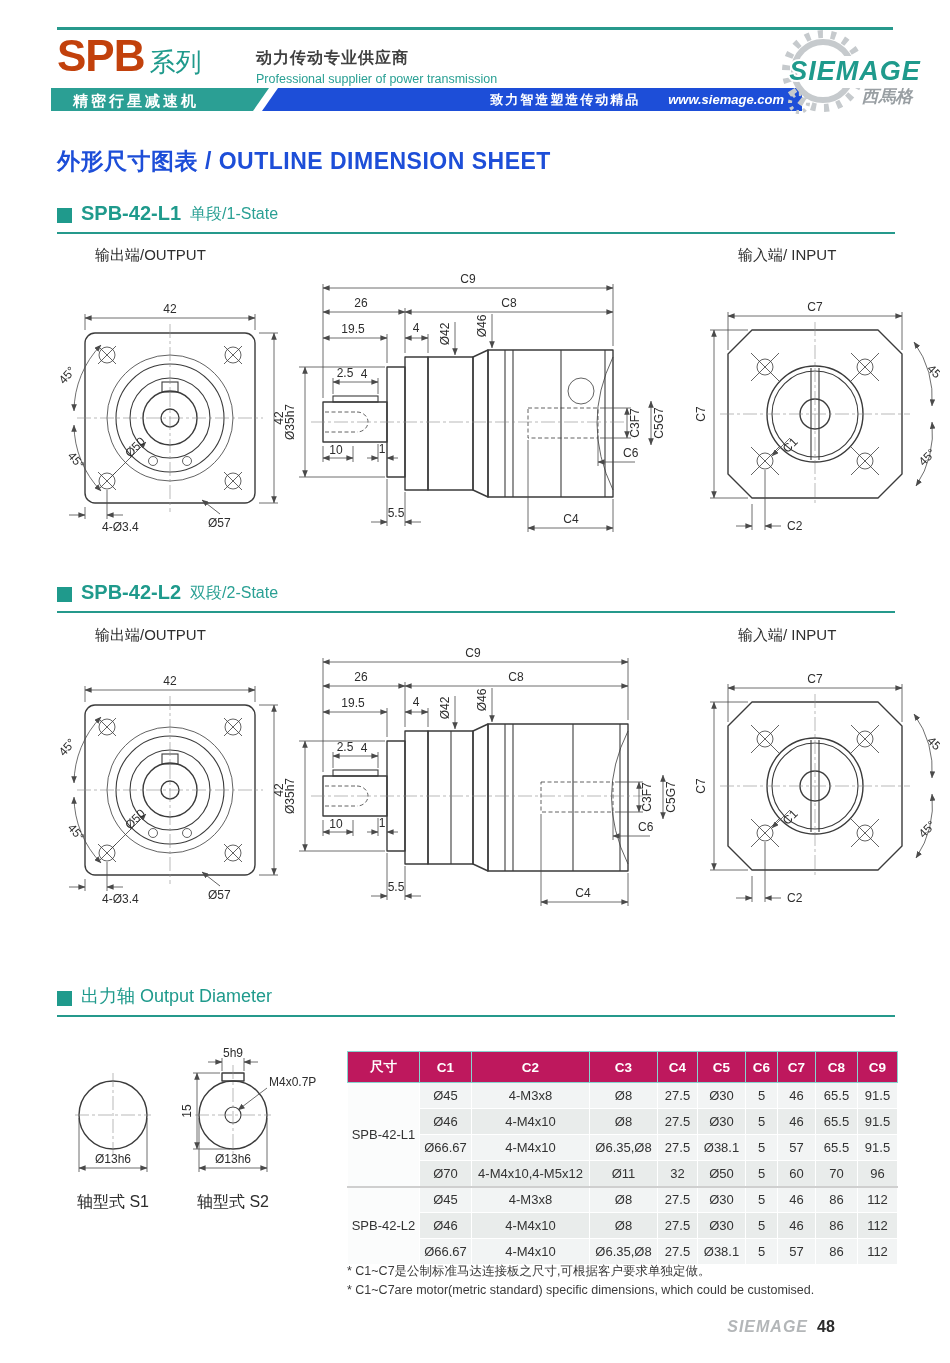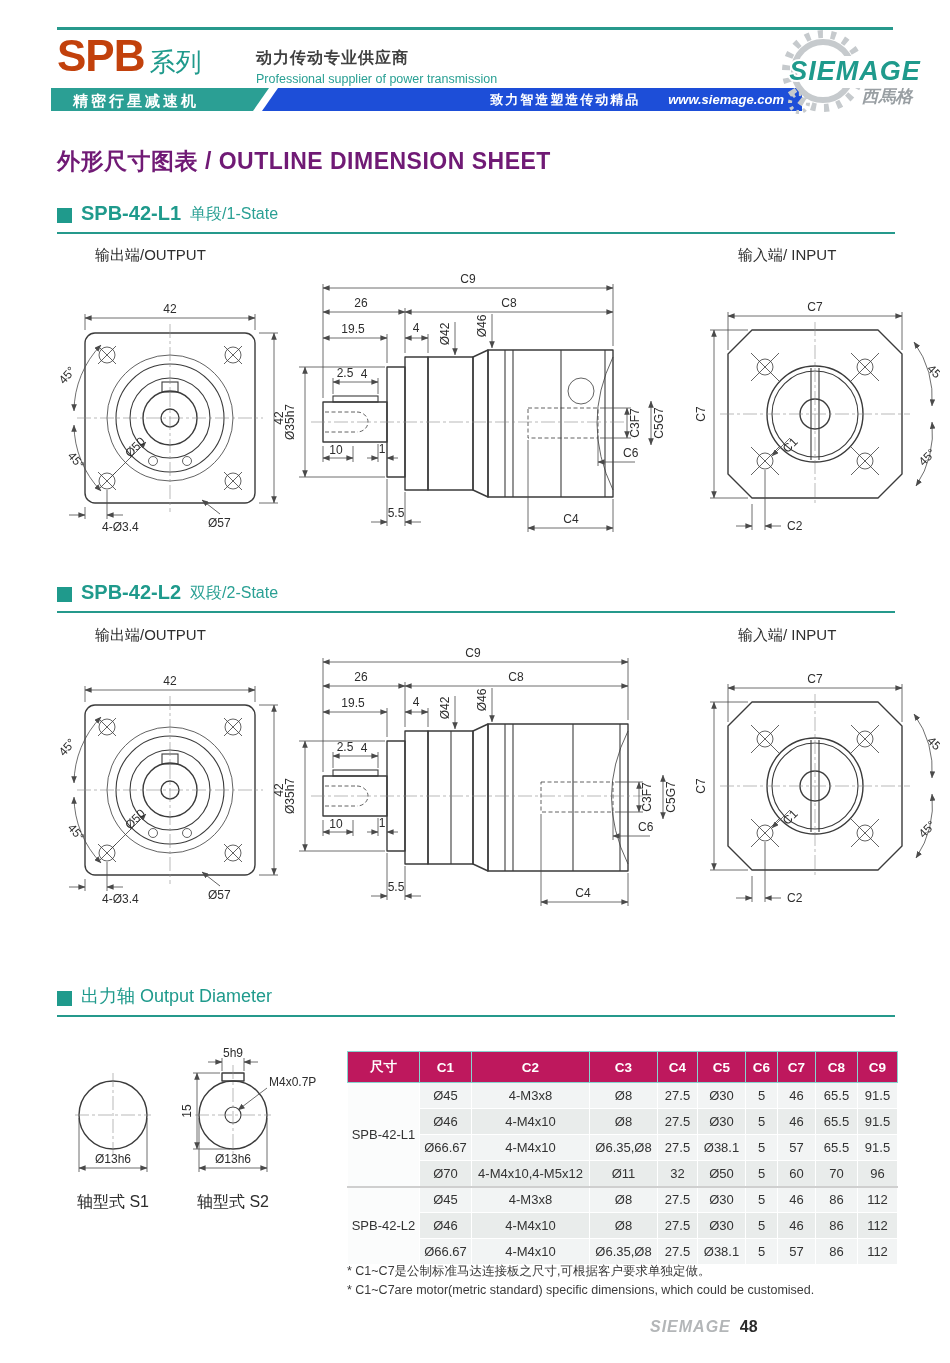--- a/index.html
+++ b/index.html
@@ -9,21 +9,21 @@
 .toprule{left:57px;top:27px;width:836px;height:3px;background:#27998c}
 .spb{font-size:44px;font-weight:700;color:#c2410c;line-height:.9;letter-spacing:-1px}
 .spb-cn{font-size:26px;font-weight:400;color:#1f9a8c;margin-left:5px}
 .tagline-cn{font-size:16px;font-weight:700;color:#404040;letter-spacing:1px}
 .tagline-en{font-size:12.5px;color:#2aa094;margin-top:3px}
 .band-dark{left:51px;top:88px;width:218px;height:23px;background:#2b9f94;clip-path:polygon(0 0,100% 0,calc(100% - 16px) 100%,0 100%);display:flex;align-items:flex-end}
 .band-dark span{color:#fff;font-size:15px;font-weight:700;letter-spacing:3px;padding-left:22px}
 .band-light{left:262px;top:88px;width:540px;height:23px;background:#1d4ed8;clip-path:polygon(16px 0,100% 0,100% 100%,0 100%);display:flex;align-items:center;justify-content:flex-end;gap:28px;padding-right:18px}
 .band-light .slogan{color:#fff;font-size:13px;font-weight:700;letter-spacing:2px}
 .band-light .url{color:#fff;font-size:13px;font-weight:700;font-style:italic}
-.title{left:57px;top:146px;font-size:23px;font-weight:700;color:#701a75;letter-spacing:.5px}
+.title{left:57px;top:146px;font-size:23px;font-weight:700;color:#1d4ed8;letter-spacing:.5px}
 .sec{left:57px;width:838px;display:flex;align-items:flex-end;gap:9px;border-bottom:2px solid #25998c;padding-bottom:7px}
 .sec .sq{width:15px;height:15px;background:#1f9a8c;margin-bottom:2px}
 .sec .model{font-size:20px;font-weight:700;color:#1f9a8c}
 .sec .stage{font-size:16px;color:#2aa094}
 .sec .s3t{font-size:18px;color:#1f9a8c}
 .viewlabel{font-size:15px;color:#2f2f2f}
 .logo-en{font-size:27px;font-weight:700;font-style:italic;fill:#1f9a8c;letter-spacing:1px;paint-order:stroke;stroke:#fff;stroke-width:4px}
 .logo-cn{font-size:17px;font-weight:700;font-style:italic;fill:#999fa3;paint-order:stroke;stroke:#fff;stroke-width:3px}
 svg text{font-family:"Liberation Sans",sans-serif}
 .dt{font-size:12px;fill:#2d2d2d}
@@ -36,21 +36,21 @@
 .arr{marker-start:url(#ar);marker-end:url(#ar)}
 .arrE{marker-end:url(#ar)}
 .arrS{marker-start:url(#ar)}
 .spec{border-collapse:collapse;table-layout:fixed;width:550px;font-size:13px;color:#333}
 .spec th{background:#be185d;color:#fff;font-weight:700;height:31px;border:1px solid #86d4cf;font-size:13.5px}
 .spec td{height:26px;text-align:center;border:1px solid #fff;background:#f2f4f4}
 .spec tr.alt td{background:#e9eceb}
 .spec td.model{background:#fbfcfc}
 .spec tr.gdiv td{border-top:2px solid #cfcfcf}
 .notes{left:347px;top:1262px;font-size:12.5px;color:#3a3a3a;line-height:1.55}
-.footer{left:650px;top:1318px;width:262px;text-align:left}
+.footer{left:650px;top:1318px;width:262px;text-align:center}
 .footer .brand{font-size:16px;font-weight:700;font-style:italic;color:#b3b6b8;letter-spacing:1px}
 .footer .pg{font-size:16px;font-weight:700;color:#2b2b2b;margin-left:9px}
 </style>
 </head>
 <body>
 
 <div class="page">
 <svg width="0" height="0" style="position:absolute">
       <defs>
 <marker id="ar" viewBox="0 0 10 8" refX="9.5" refY="4" markerWidth="9" markerHeight="7" orient="auto-start-reverse">

